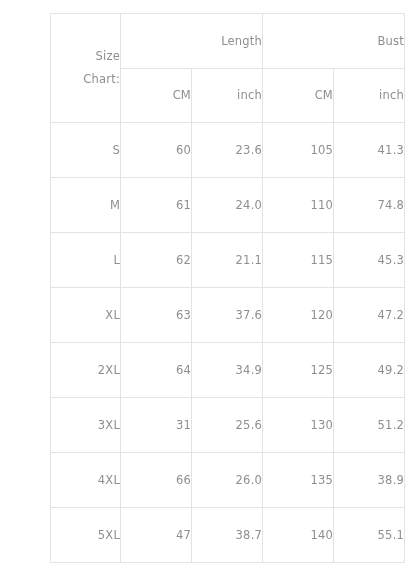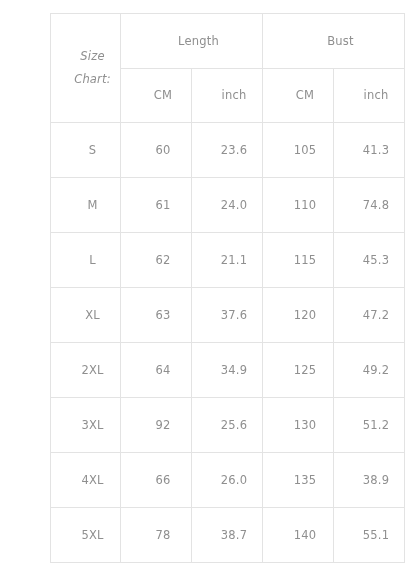--- a/index.html
+++ b/index.html
@@ -28,39 +28,38 @@
     border-collapse: collapse;
     table-layout: fixed;
     background: #ffffff;
   }
 
   table.size-chart td {
     border: 1px solid #e3e3e3;
     color: #8f8f8f;
     font-size: 11.5px;
     font-weight: 400;
-    text-align: center;
+    text-align: right;
     vertical-align: middle;
     padding: 0 0 0 14px;
     letter-spacing: 0.2px;
     line-height: 2.0;
     background: #ffffff;
     margin-left: 21px;
   }
 
   td.col-size    { width: 55px; }
   td.col-len-cm  { width: 75px; }
   td.col-len-in  { width: 75px; }
   td.col-bust-cm { width: 75px; }
   td.col-bust-in { width: 75px; }
 
   td.cell-size-chart {
     height: 107px;
     line-height: 2.85;
-    font-style: italic;
   }
   td.group-head {
     height: 54px;
     vertical-align: middle;
   }
   td.sub-head {
     height: 53px;
   }
   tr.data-row td {
     height: 54px;
@@ -121,37 +120,37 @@
       <tr class="data-row">
         <td class="col-size">2XL</td>
         <td class="col-len-cm">64</td>
         <td class="col-len-in">34.9</td>
         <td class="col-bust-cm">125</td>
         <td class="col-bust-in">49.2</td>
       </tr>
 
       <tr class="data-row">
         <td class="col-size">3XL</td>
-        <td class="col-len-cm">92</td>
+        <td class="col-len-cm">31</td>
         <td class="col-len-in">25.6</td>
         <td class="col-bust-cm">130</td>
         <td class="col-bust-in">51.2</td>
       </tr>
 
       <tr class="data-row">
         <td class="col-size">4XL</td>
         <td class="col-len-cm">66</td>
         <td class="col-len-in">26.0</td>
         <td class="col-bust-cm">135</td>
         <td class="col-bust-in">38.9</td>
       </tr>
 
       <tr class="data-row">
         <td class="col-size">5XL</td>
-        <td class="col-len-cm">78</td>
+        <td class="col-len-cm">47</td>
         <td class="col-len-in">38.7</td>
         <td class="col-bust-cm">140</td>
         <td class="col-bust-in">55.1</td>
       </tr>
 
     </tbody>
   </table>
 </div>
 
 </body></html>

